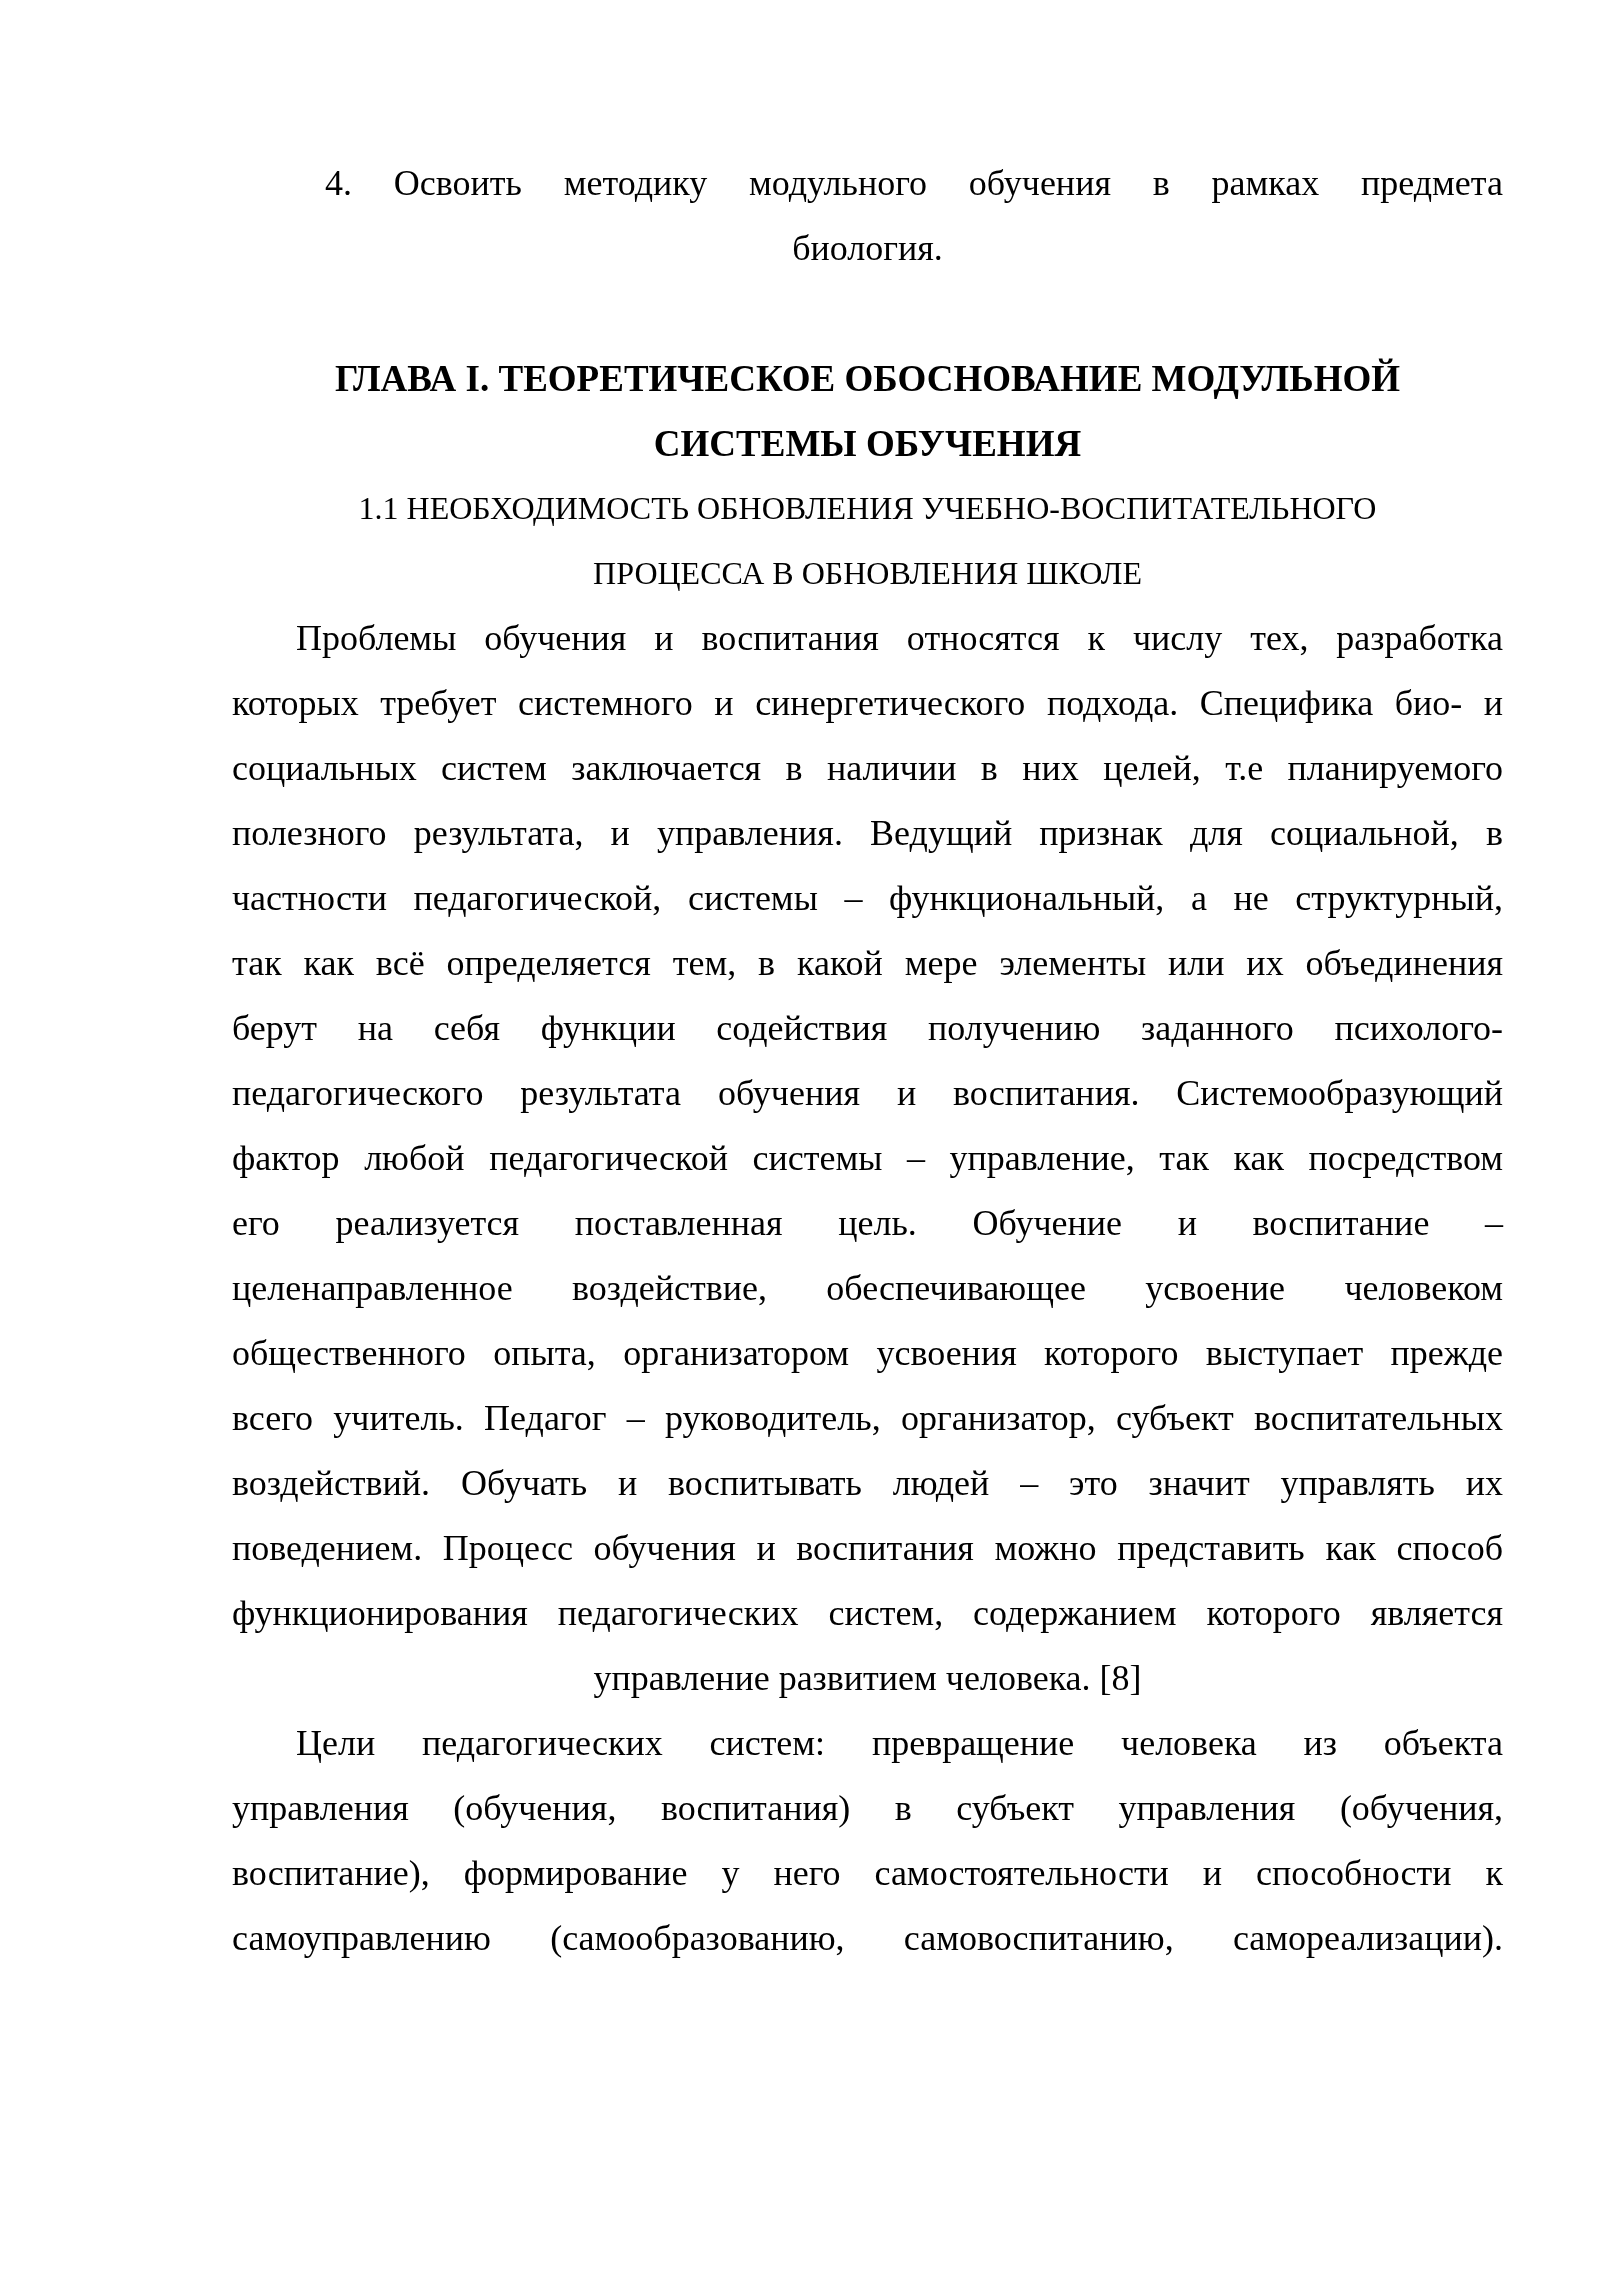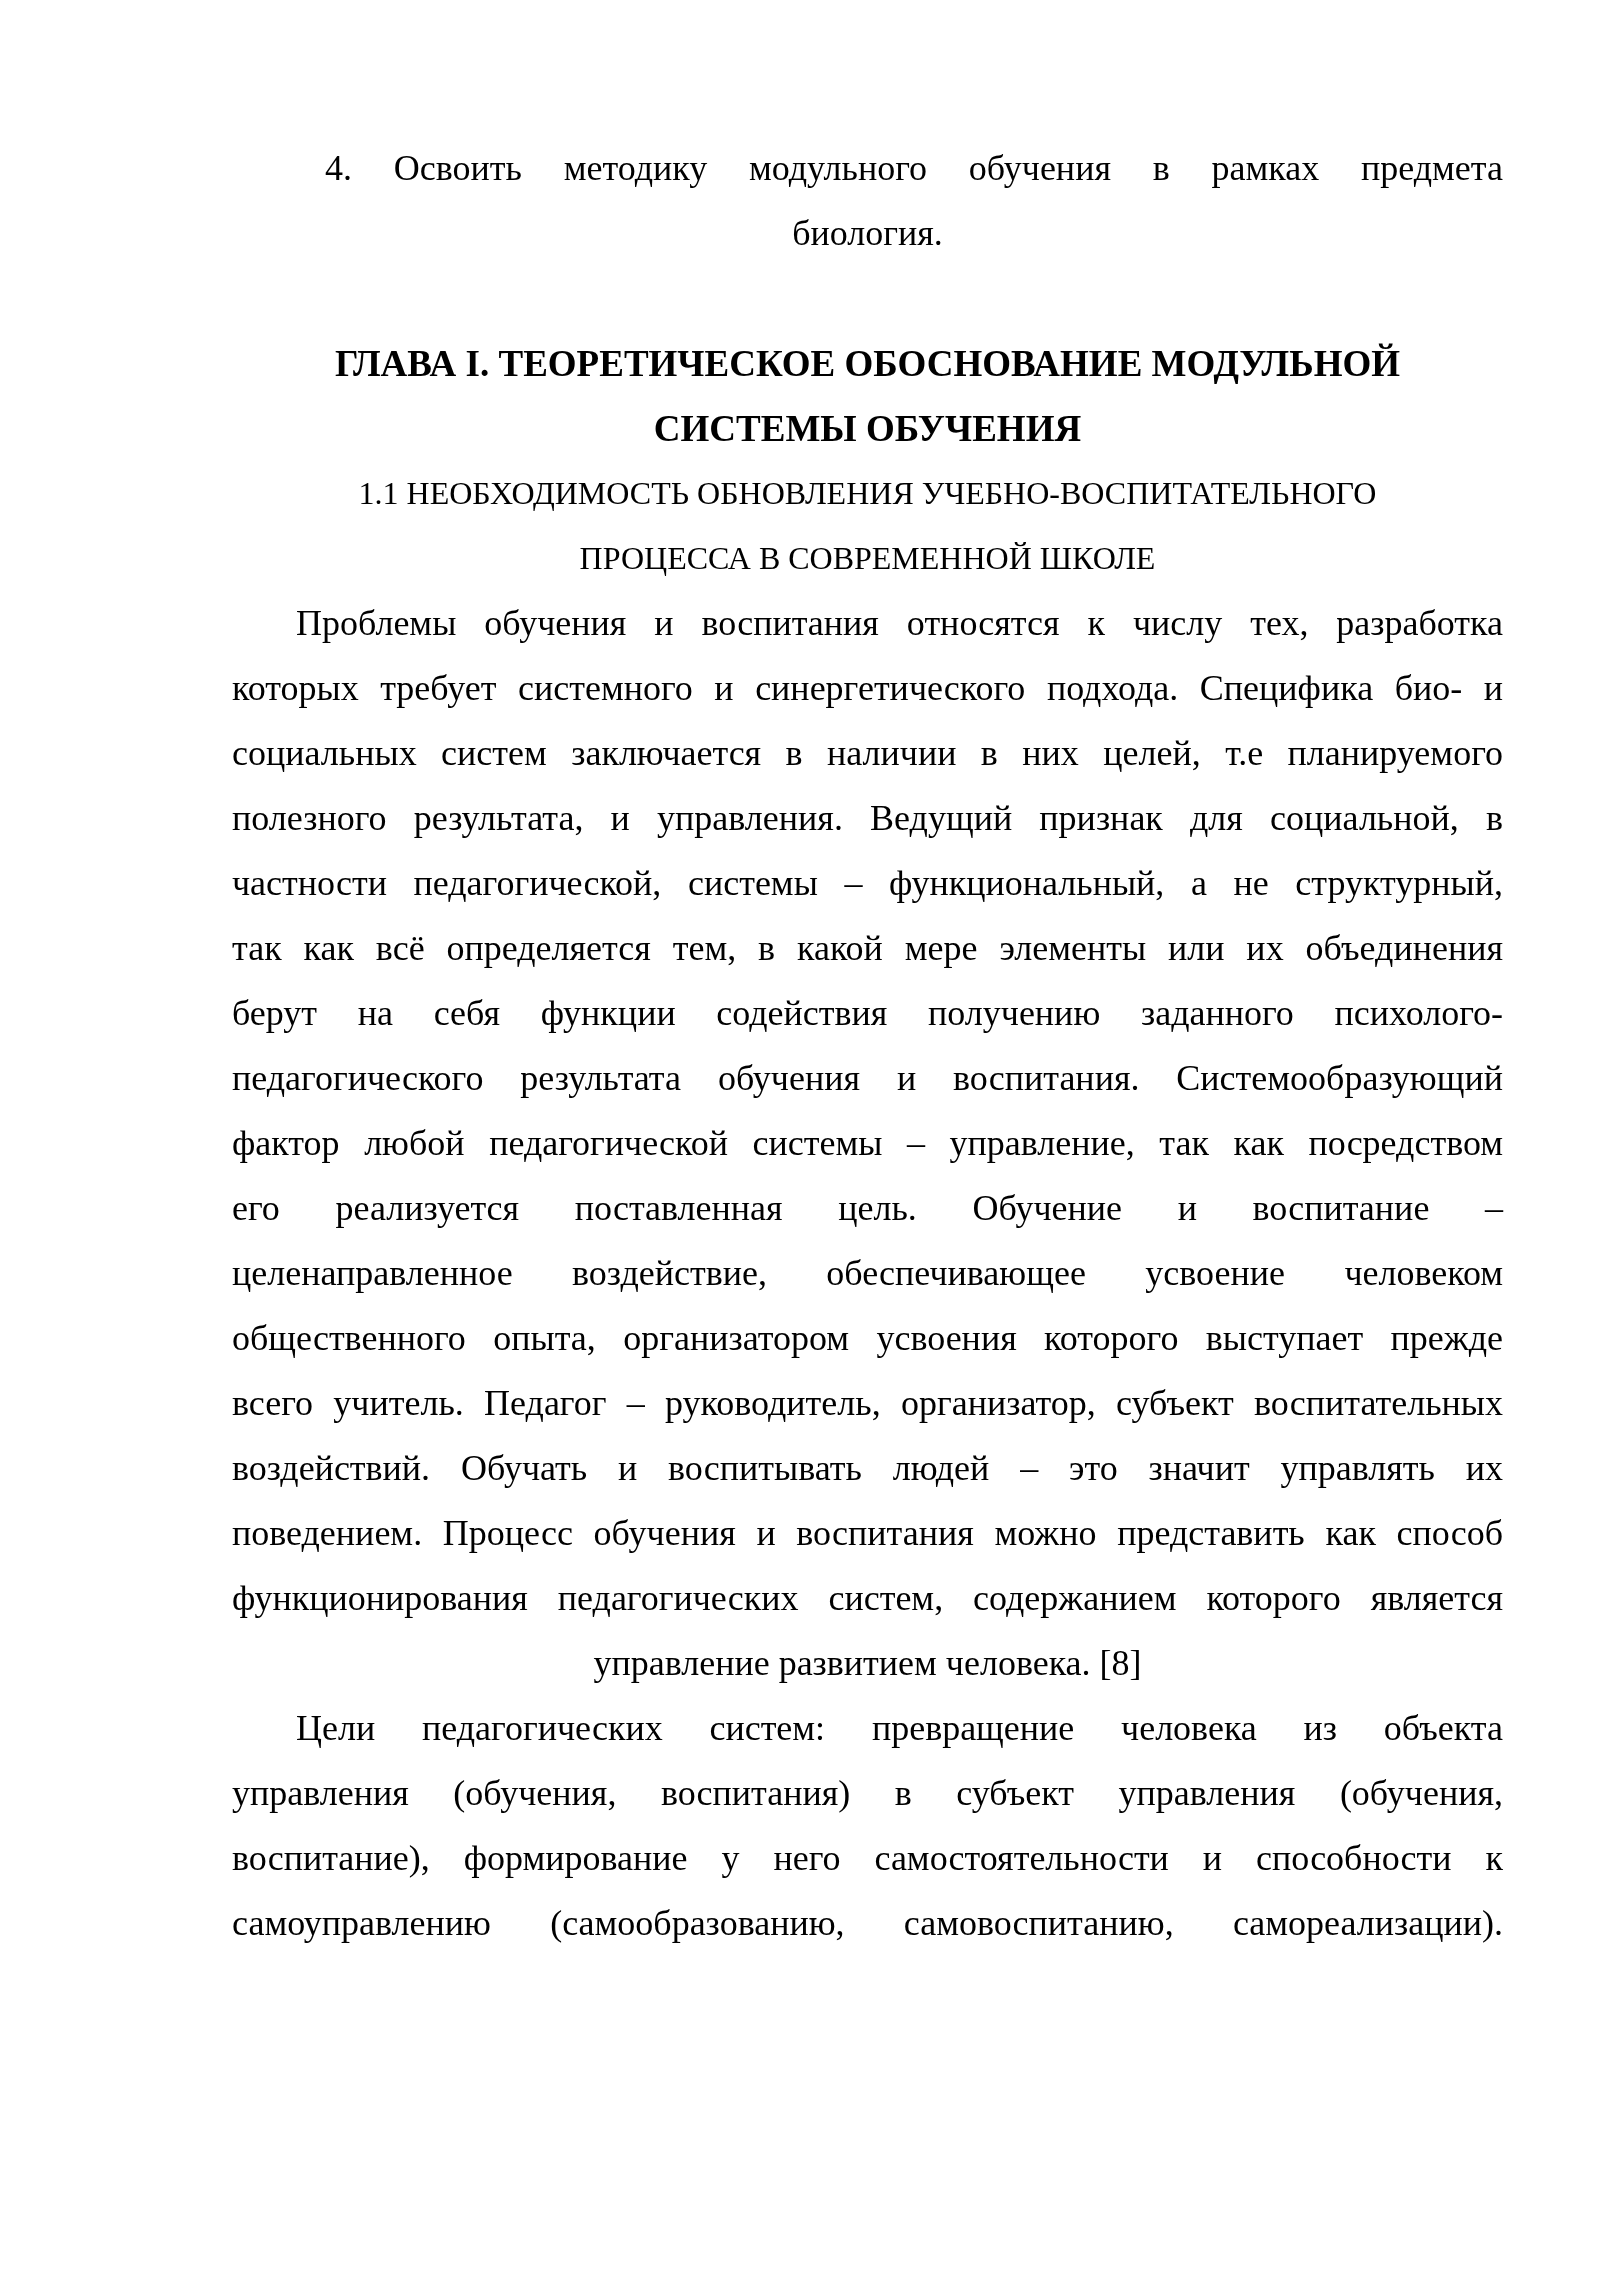--- a/index.html
+++ b/index.html
@@ -12,21 +12,21 @@
     width: 1621px;
     height: 2293px;
     background: #ffffff;
     overflow: hidden;
     font-family: "Liberation Serif", "DejaVu Serif", serif;
     color: #000000;
   }
   .content {
     position: absolute;
     left: 232px;
-    top: 136px;
+    top: 151px;
     width: 1271px;
   }
   .line {
     font-size: 36px;
     line-height: 65px;
   }
   .line.j {
     text-align: justify;
     text-align-last: justify;
   }
@@ -53,21 +53,21 @@
         <div class="line j indent-large">4. Освоить методику модульного обучения в рамках предмета</div>
         <div class="line l">биология.</div>
       </div>
       <div class="spacer"></div>
       <div class="chapter-heading">
         <div class="line c">ГЛАВА I. ТЕОРЕТИЧЕСКОЕ ОБОСНОВАНИЕ МОДУЛЬНОЙ</div>
         <div class="line c">СИСТЕМЫ ОБУЧЕНИЯ</div>
       </div>
       <div class="section-subheading">
         <div class="line c">1.1 НЕОБХОДИМОСТЬ ОБНОВЛЕНИЯ УЧЕБНО-ВОСПИТАТЕЛЬНОГО</div>
-        <div class="line c">ПРОЦЕССА В СОВРЕМЕННОЙ ШКОЛЕ</div>
+        <div class="line c">ПРОЦЕССА В ОБНОВЛЕНИЯ ШКОЛЕ</div>
       </div>
       <div class="paragraph">
         <div class="line j indent-small">Проблемы обучения и воспитания относятся к числу тех, разработка</div>
         <div class="line j">которых требует системного и синергетического подхода. Специфика био- и</div>
         <div class="line j">социальных систем заключается в наличии в них целей, т.е планируемого</div>
         <div class="line j">полезного результата, и управления. Ведущий признак для социальной, в</div>
         <div class="line j">частности педагогической, системы – функциональный, а не структурный,</div>
         <div class="line j">так как всё определяется тем, в какой мере элементы или их объединения</div>
         <div class="line j">берут на себя функции содействия получению заданного психолого-</div>
         <div class="line j">педагогического результата обучения и воспитания. Системообразующий</div>

